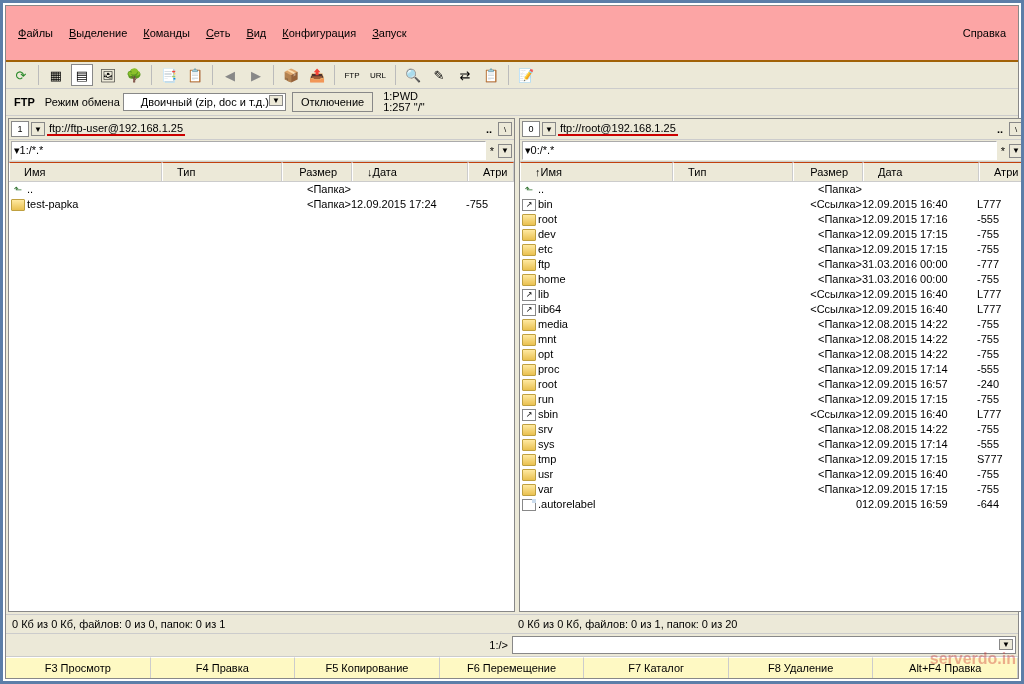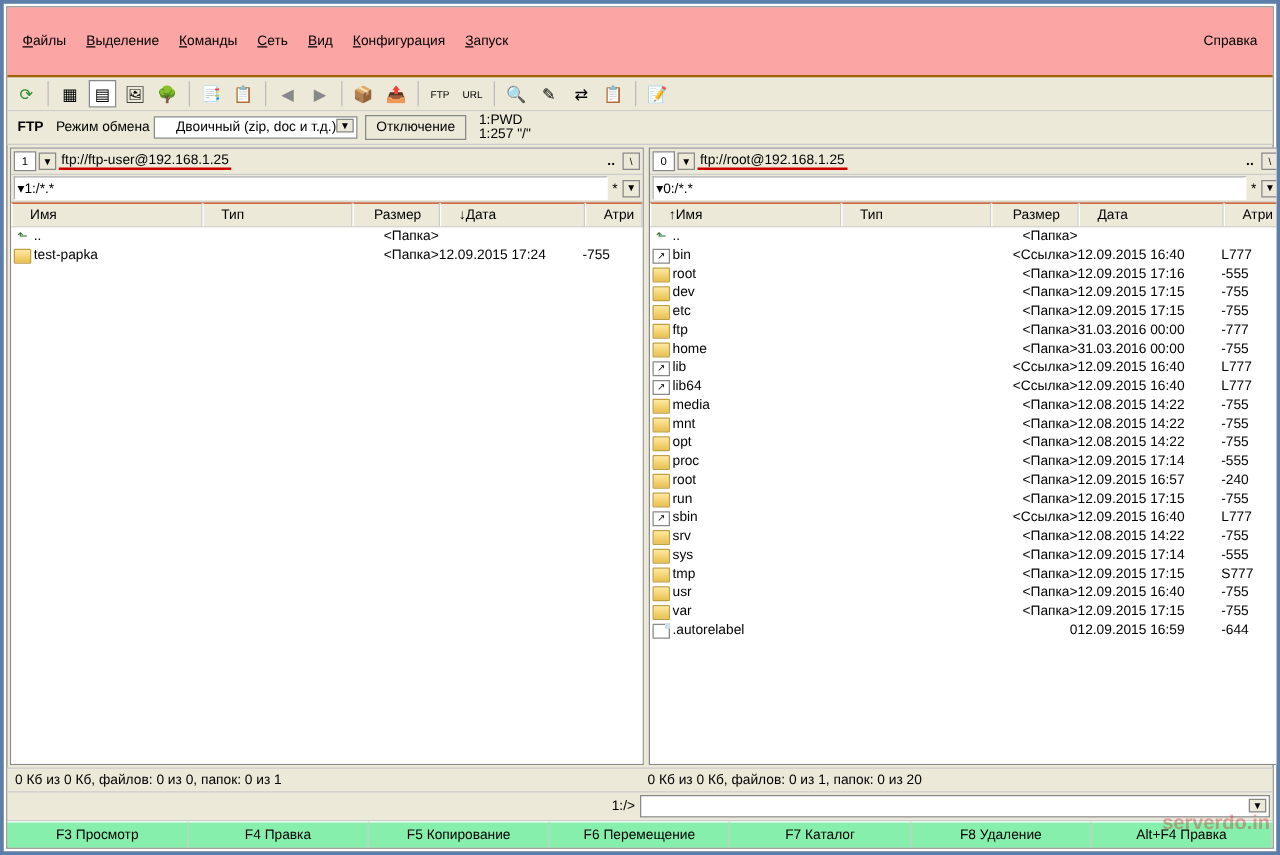--- a/index.html
+++ b/index.html
@@ -59,21 +59,21 @@
 .ico-file::before { content: ""; position: absolute; right: -1px; top: -1px; width: 4px; height: 4px; background: #cde; }
 
 .status-row { display: flex; background: #ece9d8; border-top: 1px solid #ccc; }
 .status { flex: 1; padding: 3px 6px; font-size: 11px; }
 
 .cmd-bar { background: #ece9d8; border-top: 1px solid #ccc; padding: 2px; display: flex; align-items: center; }
 .cmd-prompt { width: 50%; text-align: right; padding-right: 4px; }
 .cmd-line { flex: 1; border: 1px solid #888; background: #fff; height: 18px; position: relative; }
 .cmd-line::after { content: "▼"; position: absolute; right: 2px; top: 2px; font-size: 8px; background: #ece9d8; border: 1px solid #888; padding: 0 2px; }
 
-.fn-bar { display: flex; background: #86efac; border-top: 1px solid #ccc; justify-content: center; }
+.fn-bar { display: flex; background: #fef9c3; border-top: 1px solid #ccc; }
 .fn-btn { flex: 1; text-align: center; padding: 4px 2px; border-right: 1px solid #ccc; border-top: 1px solid #fff; position: relative; }
 .watermark { position: absolute; right: 8px; bottom: 16px; color: rgba(200, 30, 30, 0.35); font-size: 16px; font-weight: bold; pointer-events: none; }
 </style>
 </head>
 <body>
 
 <div class="app">
 
   <div class="menubar">
     <div class="menubar-left" id="menu-left">

